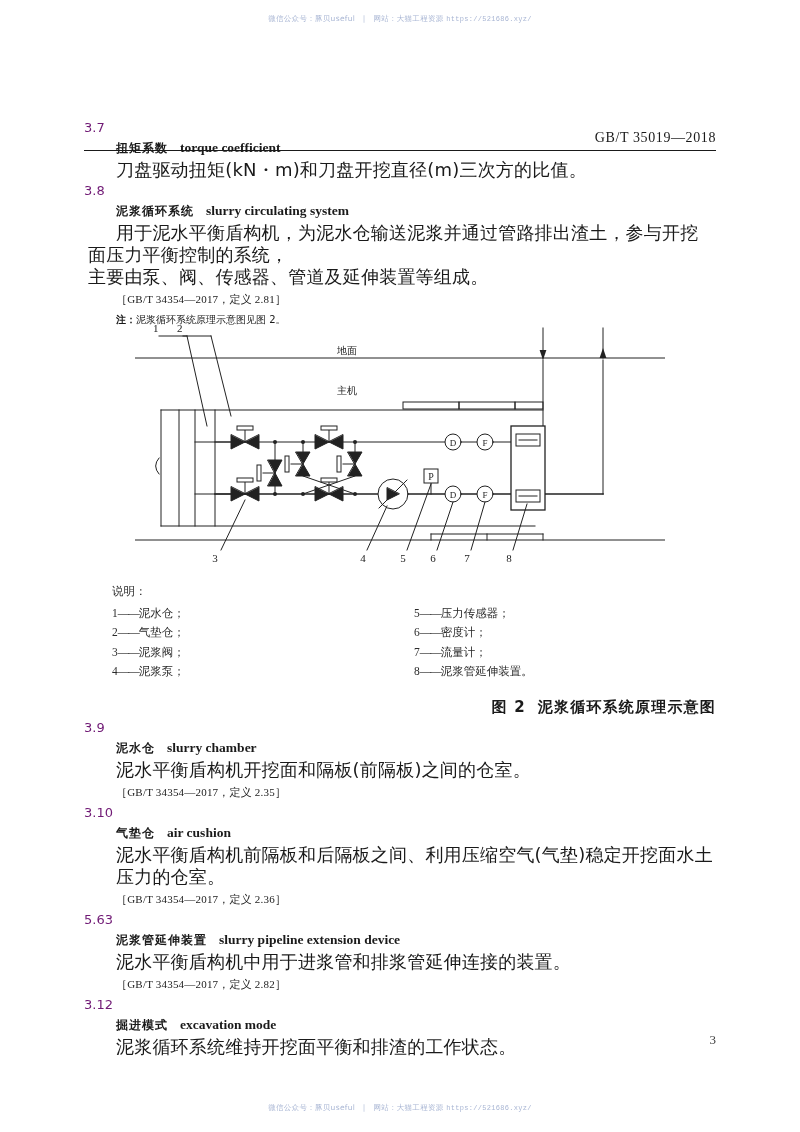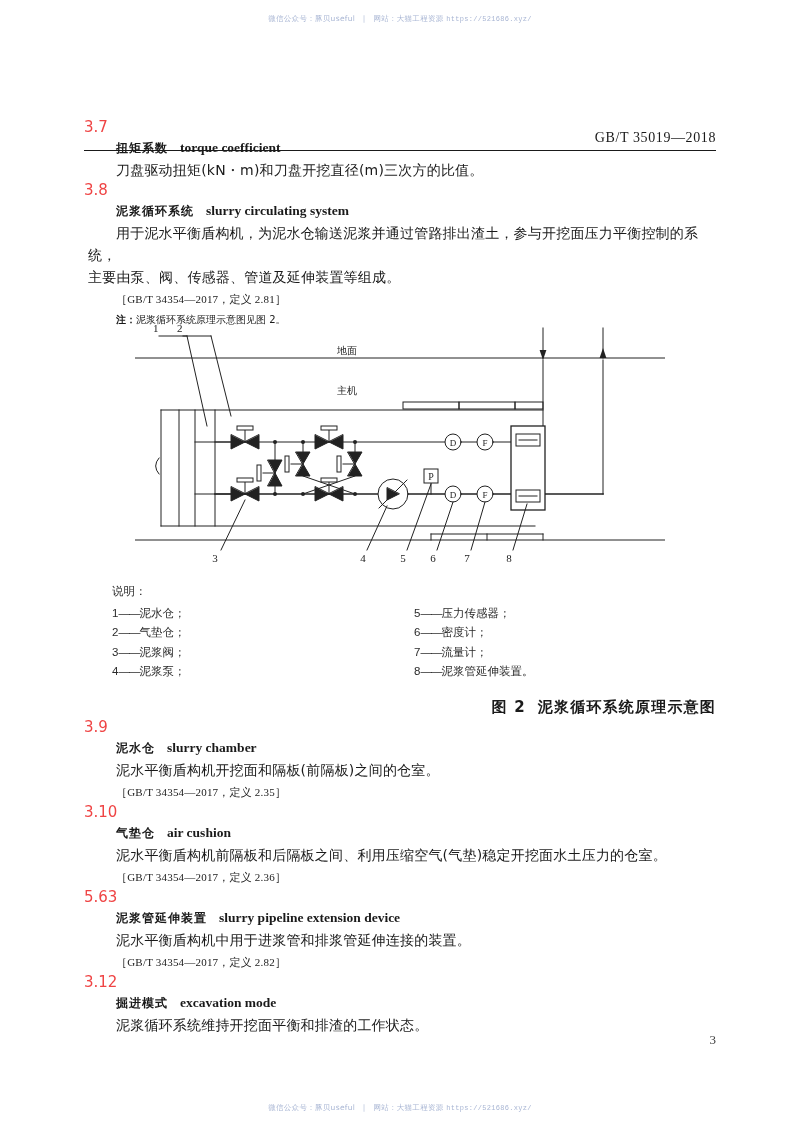--- a/index.html
+++ b/index.html
@@ -43,44 +43,44 @@
     margin-top:4px;
     border-bottom:1.1px solid #1a1a1a;
   }
 
   
   .content{
     position:absolute;left:84px;top:118px;width:632px;
   }
   .clause-num{
     font-family:"DejaVu Sans","Liberation Sans",sans-serif;
-    font-size:15px;
+    font-size:13px;
     line-height:19px;
-    color:#ef4444;
+    color:#701a75;
   }
   .term-line{
     margin-left:32px;
     line-height:21px;
     font-size:14px;
     font-weight:bold;
     white-space:nowrap;
   }
   .term-cn{
     font-family:"DejaVu Sans","Liberation Sans",sans-serif;
     letter-spacing:1px;
     font-size:12px;
   }
   .term-en{
     font-family:"Liberation Serif","DejaVu Serif",serif;
     padding-left:12px;
     font-size:13.5px;
   }
   .def{
     margin-left:32px;
-    font-size:14px;
+    font-size:18px;
     line-height:22px;
     letter-spacing:.2px;
     font-family:"DejaVu Sans","Liberation Sans",sans-serif;
     text-indent:0;
   }
   .def.indent{text-indent:28px;margin-left:4px;}
   .def-cont{margin-left:4px;}
   .src{
     margin-left:32px;
     font-size:11px;
@@ -94,21 +94,21 @@
     line-height:20px;
     font-family:"DejaVu Sans","Liberation Sans",sans-serif;
   }
   .note b{font-weight:bold;}
 
   
   .figure-wrap{position:absolute;left:84px;top:318px;width:632px;}
   .figure-svg{display:block;margin:0 auto;}
   .legend{
     margin:14px 0 16px 28px;
-    font-family:Liberation Sans, sans-serif;
+    font-family:Liberation Serif, serif;
     font-size:11.5px;
     line-height:19.5px;
     color:#2a2a2a;
   }
   .legend-title{margin-bottom:2px;}
   .legend-cols{display:flex;}
   .legend-col{width:50%;}
   .legend-item{white-space:nowrap;}
   .legend-item .dash{letter-spacing:-1px;}
   .fig-caption{

